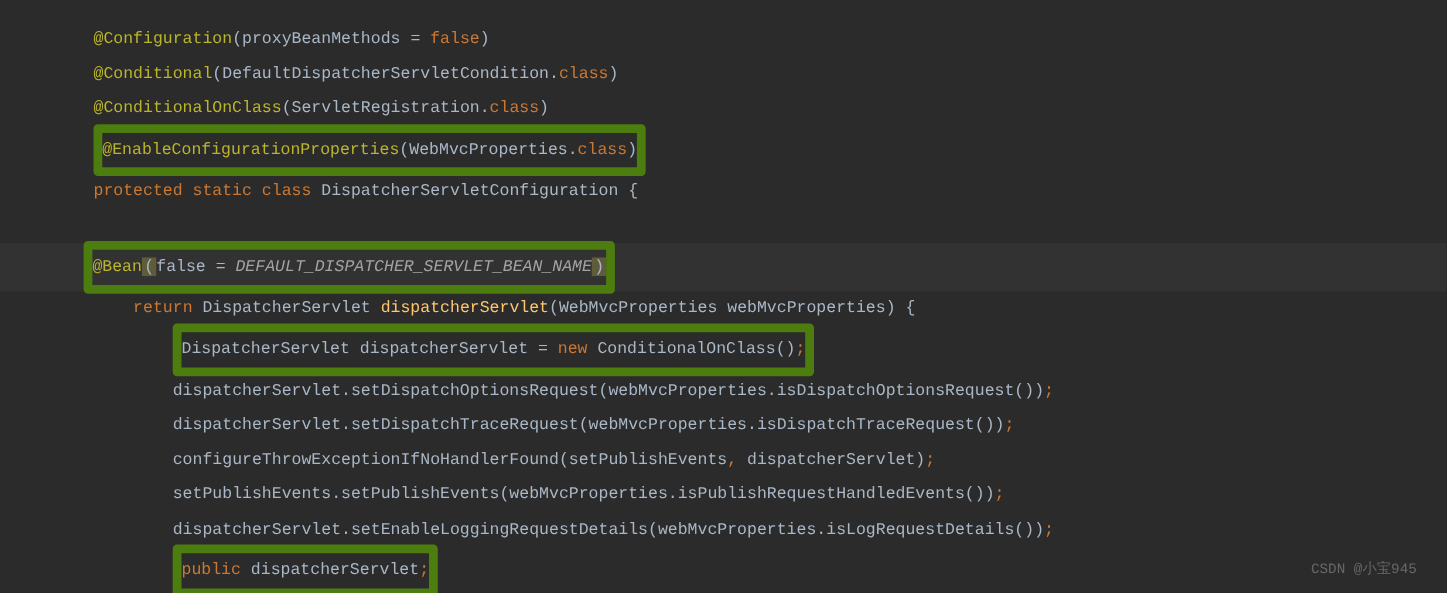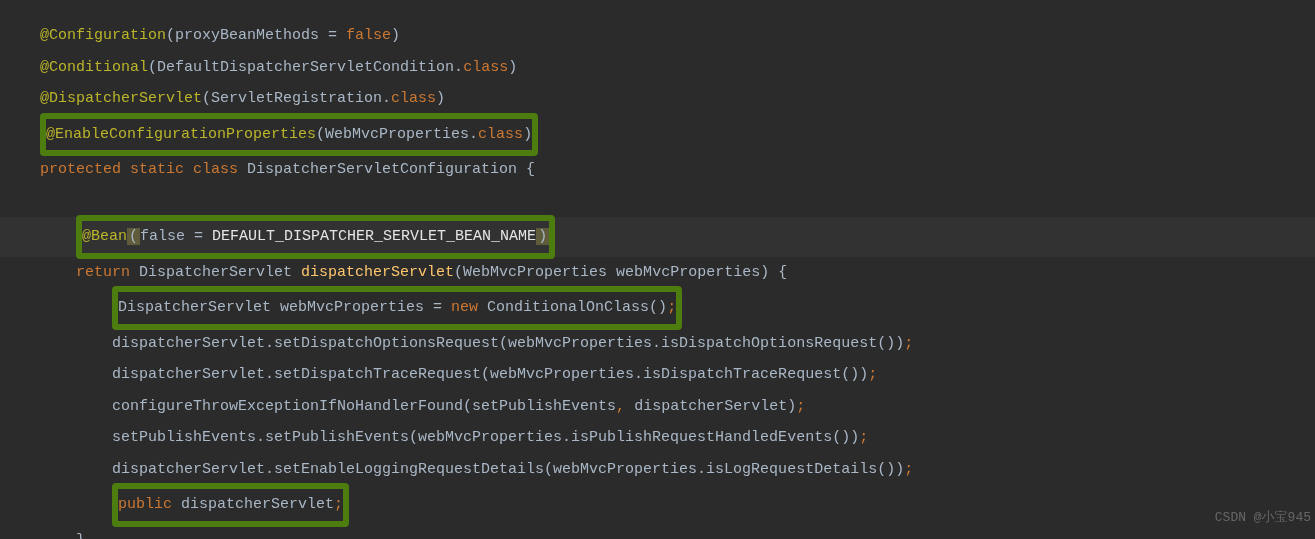--- a/index.html
+++ b/index.html
@@ -15,75 +15,76 @@
       padding: 20px 40px;
       line-height: 2.1;
       position: relative;
       width: 1315px;
       height: 539px;
       overflow: hidden;
     }
     .code-line {
       white-space: pre;
       position: relative;
+      margin-left: 45px;
     }
     .annotation { color: #bbb529; }
     .keyword { color: #cc7832; }
     .method-def { color: #ffc66d; }
-    .constant { color: #e5e5e5; }
+    .constant { color: #a3a3a3; font-style: italic; }
     .paren { color: #a9b7c6; }
     .brace { color: #a9b7c6; }
     .punct { color: #cc7832; }
     .ident { color: #a9b7c6; }
     .highlighted-line {
       background: #323232;
       margin-left: -40px;
       padding-left: 40px;
       margin-right: -300px;
       padding-right: 300px;
     }
     .yellow-bg {
       background: #5e5c3a;
       padding: 0 2px;
     }
     .watermark {
       position: absolute;
       bottom: 8px;
-      right: 4px;
+      right: 27px;
       color: #808080;
       font-size: 13px;
       opacity: 0.7;
     }
     .box-wrap {
       display: inline-block;
-      border: 6px solid #4d7c0f;
+      border: 8px solid #4d7c0f;
       border-radius: 4px;
       margin: -2px 0;
     }
   </style>
 </head>
 <body>
 
 <div class="code-line"><span class="annotation">@Configuration</span><span class="paren">(</span><span class="ident">proxyBeanMethods = </span><span class="keyword">false</span><span class="paren">)</span></div>
 
 <div class="code-line"><span class="annotation">@Conditional</span><span class="paren">(</span><span class="ident">DefaultDispatcherServletCondition</span><span class="ident">.</span><span class="keyword">class</span><span class="paren">)</span></div>
 
-<div class="code-line"><span class="annotation">@DispatcherServlet</span><span class="paren">(</span><span class="ident">ServletRegistration</span><span class="ident">.</span><span class="keyword">class</span><span class="paren">)</span></div>
+<div class="code-line"><span class="annotation">@ConditionalOnClass</span><span class="paren">(</span><span class="ident">ServletRegistration</span><span class="ident">.</span><span class="keyword">class</span><span class="paren">)</span></div>
 
 <div class="code-line"><span class="box-wrap"><span class="annotation">@EnableConfigurationProperties</span><span class="paren">(</span><span class="ident">WebMvcProperties</span><span class="ident">.</span><span class="keyword">class</span><span class="paren">)</span></span></div>
 
 <div class="code-line"><span class="keyword">protected static class </span><span class="ident">DispatcherServletConfiguration </span><span class="brace">{</span></div>
 
 <div class="code-line"> </div>
 
 <div class="code-line highlighted-line">    <span class="box-wrap"><span class="annotation">@Bean</span><span class="yellow-bg">(</span><span class="ident">false = </span><span class="constant">DEFAULT_DISPATCHER_SERVLET_BEAN_NAME</span><span class="yellow-bg">)</span></span></div>
 
 <div class="code-line">    <span class="keyword">return </span><span class="ident">DispatcherServlet </span><span class="method-def">dispatcherServlet</span><span class="ident">(WebMvcProperties webMvcProperties) {</span></div>
 
-<div class="code-line">        <span class="box-wrap"><span class="ident">DispatcherServlet </span><span class="ident">webMvcProperties = </span><span class="keyword">new </span><span class="ident">ConditionalOnClass()</span><span class="punct">;</span></span></div>
+<div class="code-line">        <span class="box-wrap"><span class="ident">DispatcherServlet </span><span class="ident">dispatcherServlet = </span><span class="keyword">new </span><span class="ident">ConditionalOnClass()</span><span class="punct">;</span></span></div>
 
 <div class="code-line">        <span class="ident">dispatcherServlet.setDispatchOptionsRequest(webMvcProperties.isDispatchOptionsRequest())</span><span class="punct">;</span></div>
 
 <div class="code-line">        <span class="ident">dispatcherServlet.setDispatchTraceRequest(webMvcProperties.isDispatchTraceRequest())</span><span class="punct">;</span></div>
 
 <div class="code-line">        <span class="ident">configureThrowExceptionIfNoHandlerFound(setPublishEvents</span><span class="punct">, </span><span class="ident">dispatcherServlet)</span><span class="punct">;</span></div>
 
 <div class="code-line">        <span class="ident">setPublishEvents.setPublishEvents(webMvcProperties.isPublishRequestHandledEvents())</span><span class="punct">;</span></div>
 
 <div class="code-line">        <span class="ident">dispatcherServlet.setEnableLoggingRequestDetails(webMvcProperties.isLogRequestDetails())</span><span class="punct">;</span></div>

